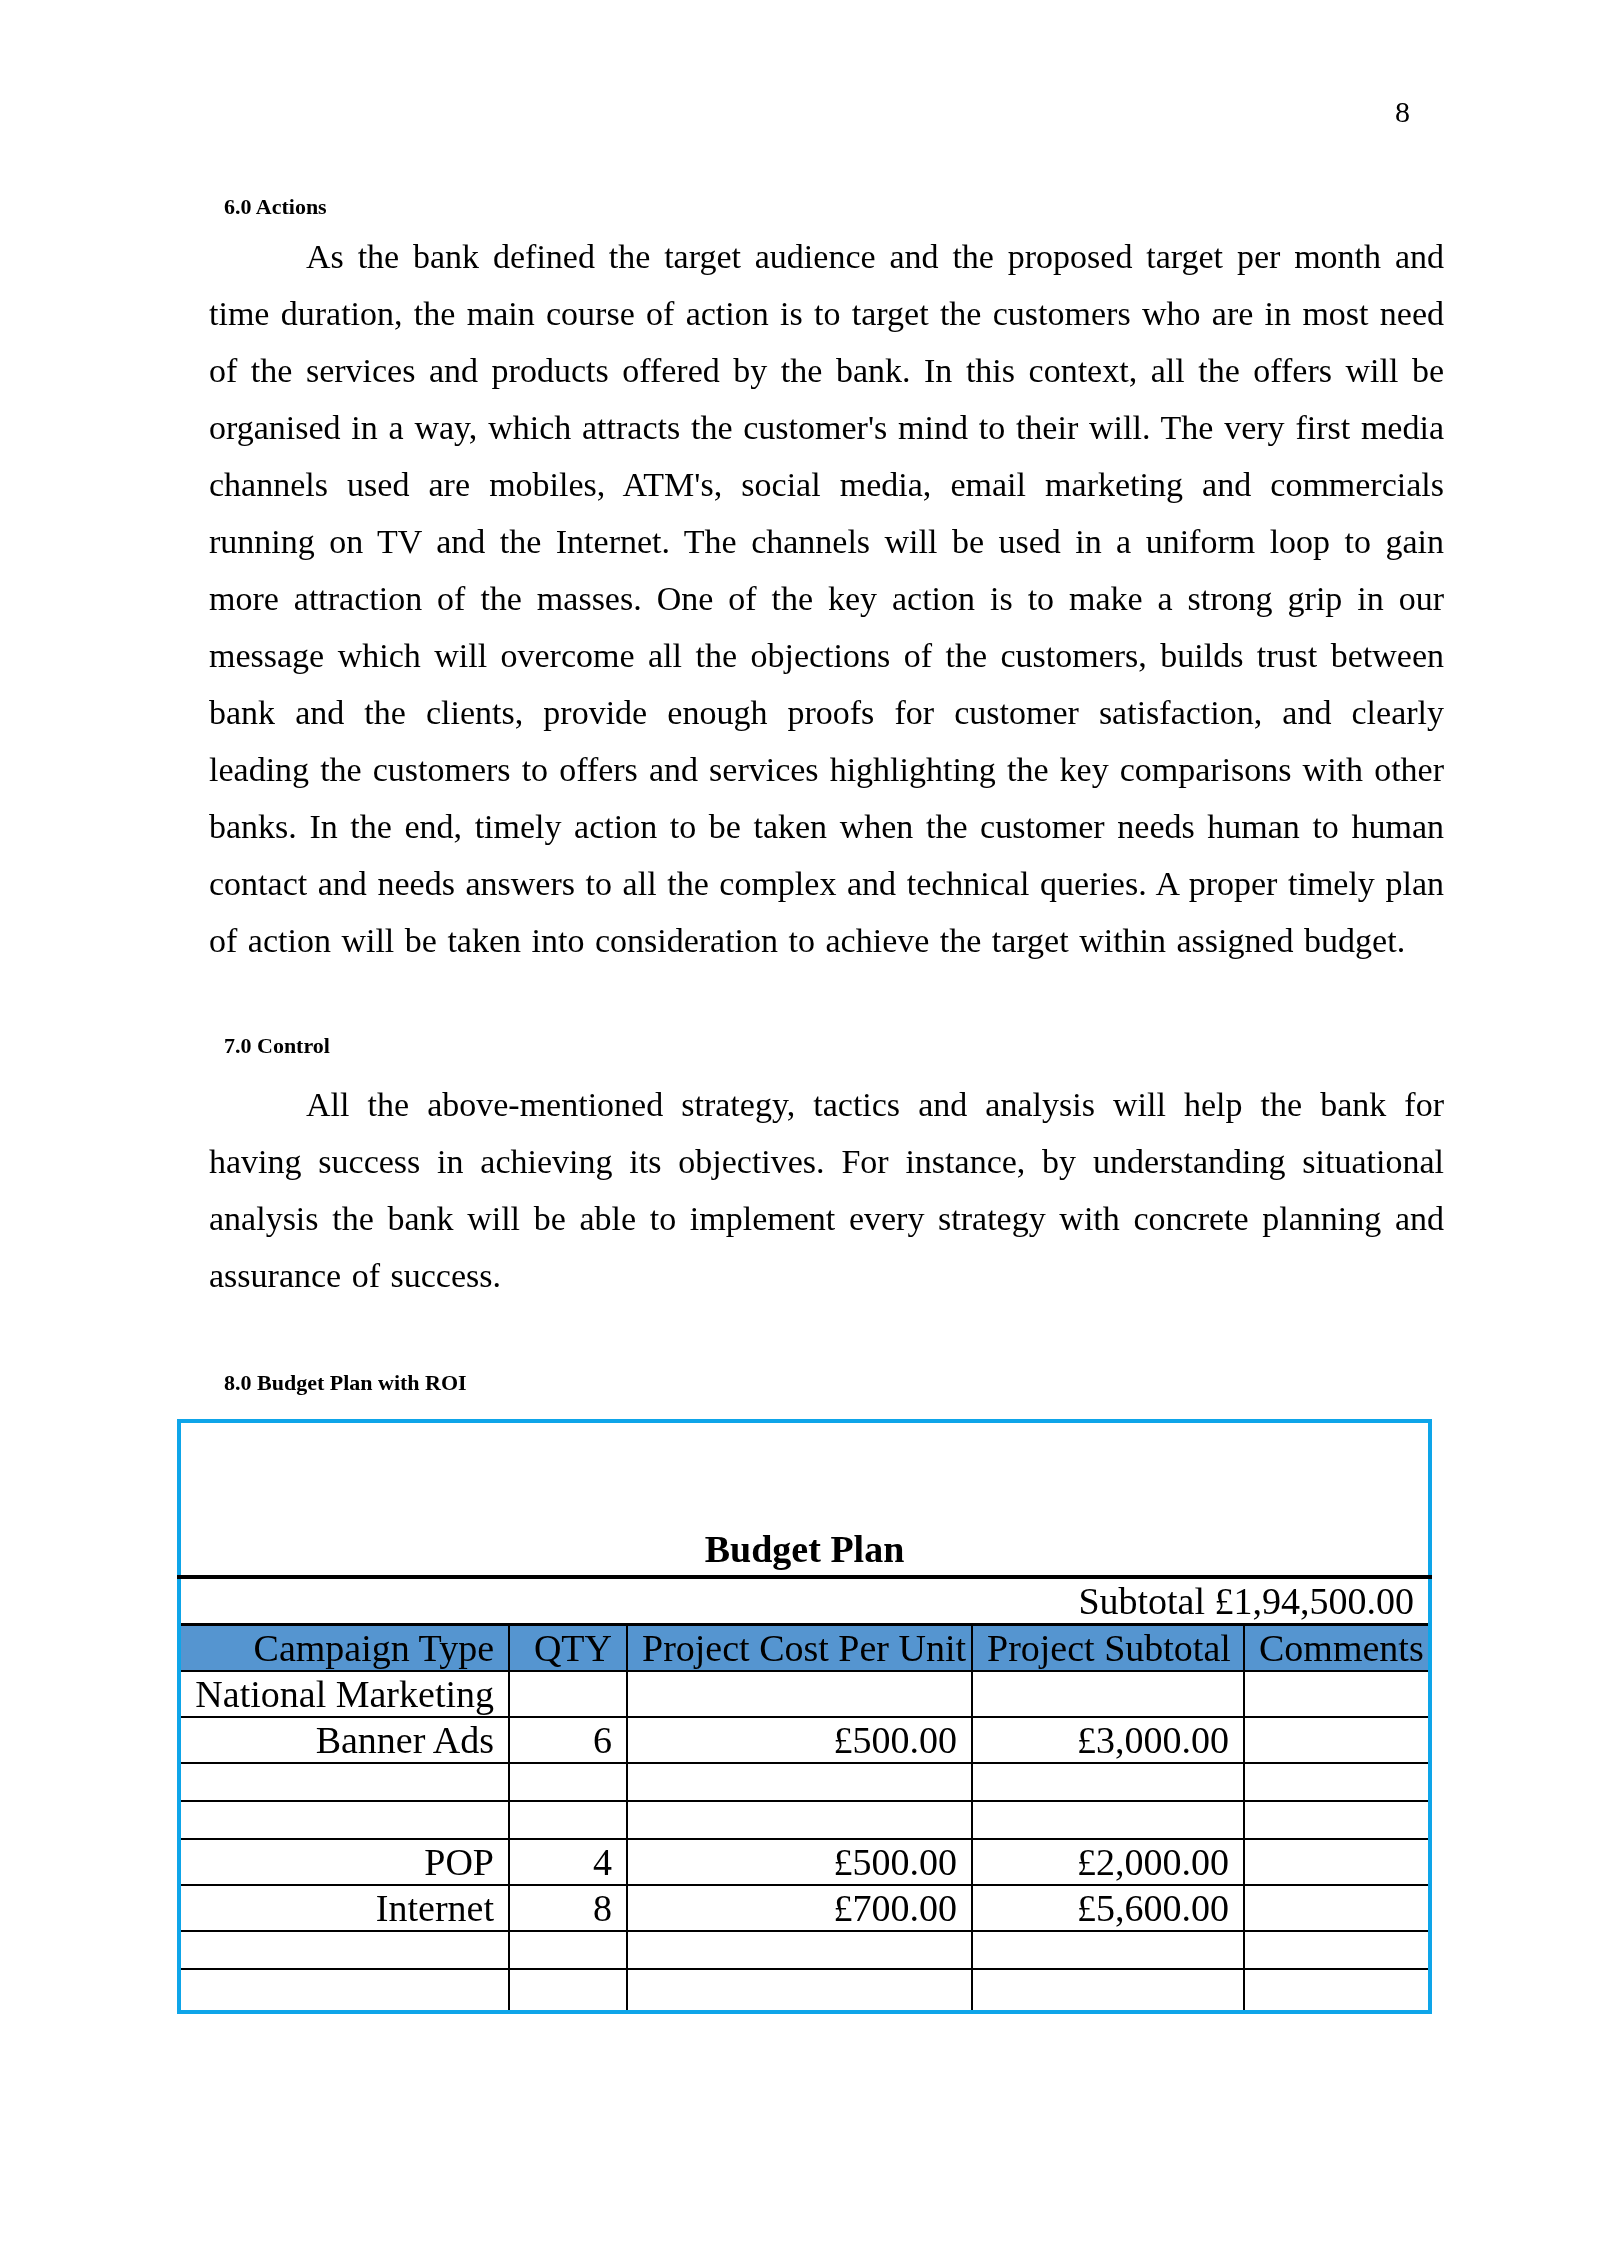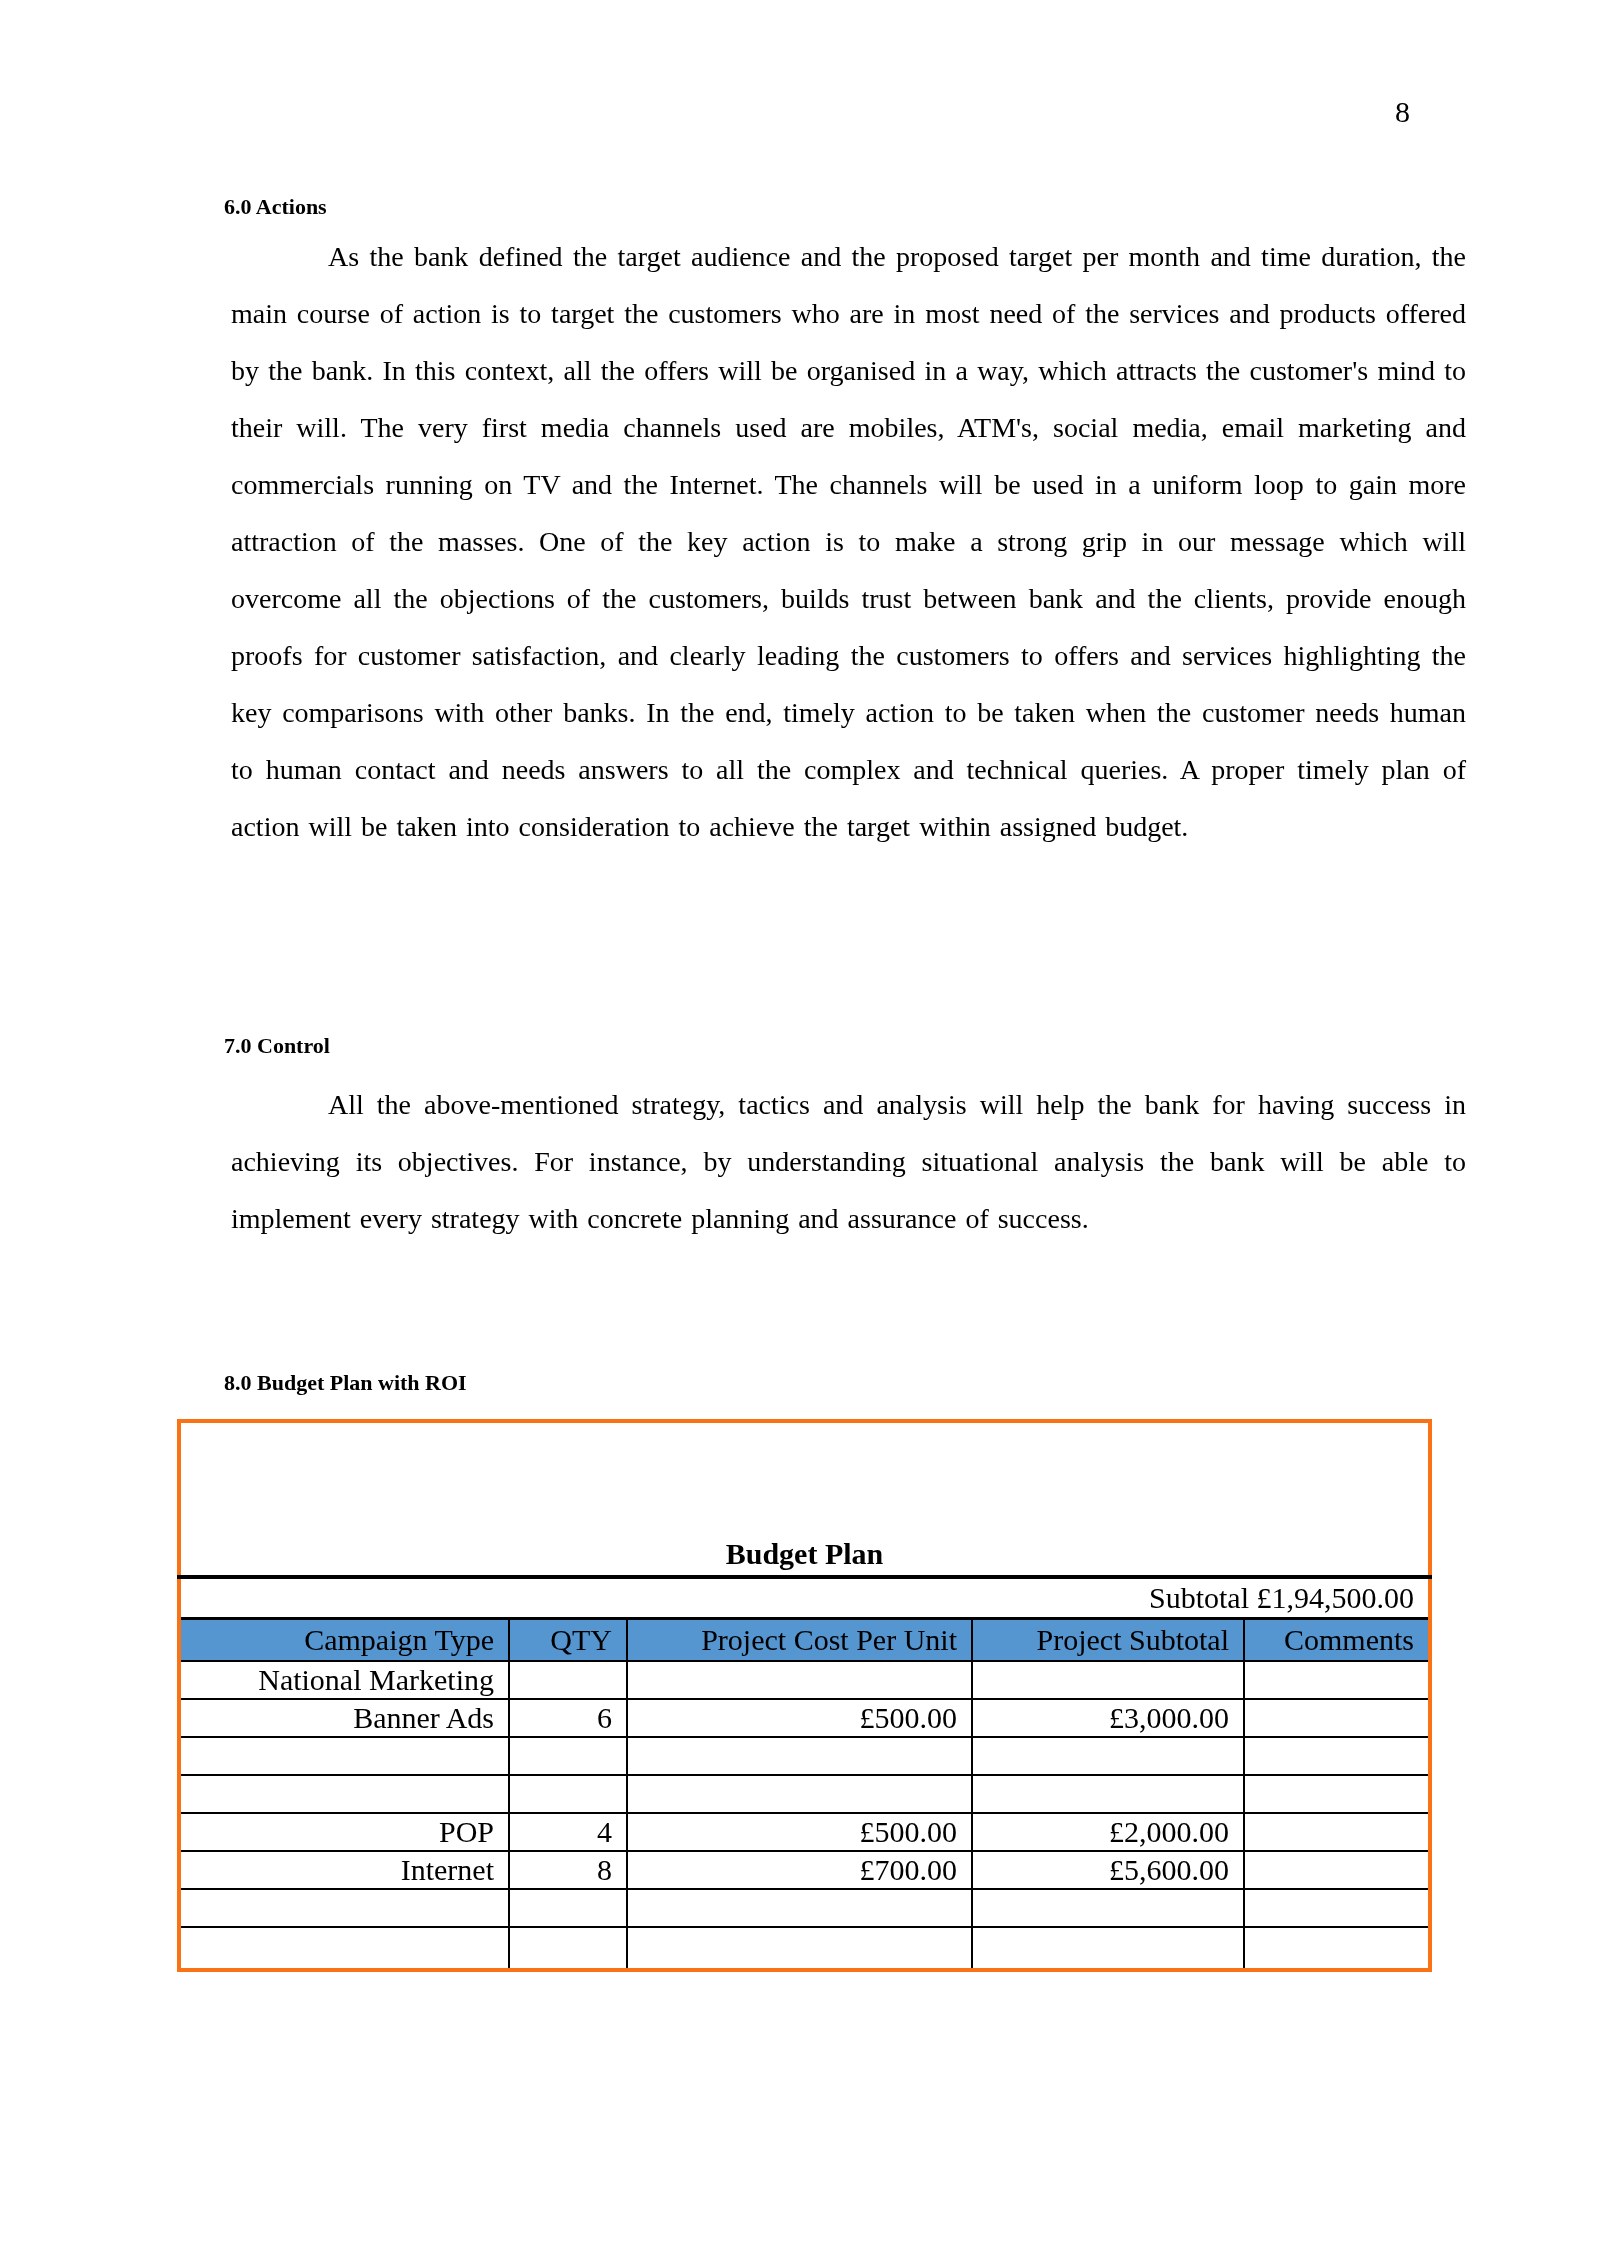--- a/index.html
+++ b/index.html
@@ -22,37 +22,37 @@
     position:absolute;
     left:224px; width:1235px;
     font-size:22px;
     font-weight:bold;
   }
   #h6{top:194px;}
   #h7{top:1033px;}
   #h8{top:1370px;}
   .para{
     position:absolute;
-    left:231px; width:1235px;
-    font-size:28px;
+    left:209px; width:1235px;
+    font-size:34px;
     line-height:57px;
     text-align:justify;
     text-indent:97px;
     word-spacing:2px;
   }
   #p6{top:228px;}
   #p7{top:1076px;}
   table.budget{
     position:absolute;
     left:177px; top:1419px;
     width:1251px;
     border-collapse:collapse;
     table-layout:fixed;
-    font-size:30px;
-    border:4px solid #f97316;
+    font-size:38px;
+    border:4px solid #0ea5e9;
   }
   table.budget td{
     border:2px solid #000;
     padding:0 14px;
     vertical-align:middle;
     overflow:hidden;
     white-space:nowrap;
     height:36px;
     text-align:right;
   }

